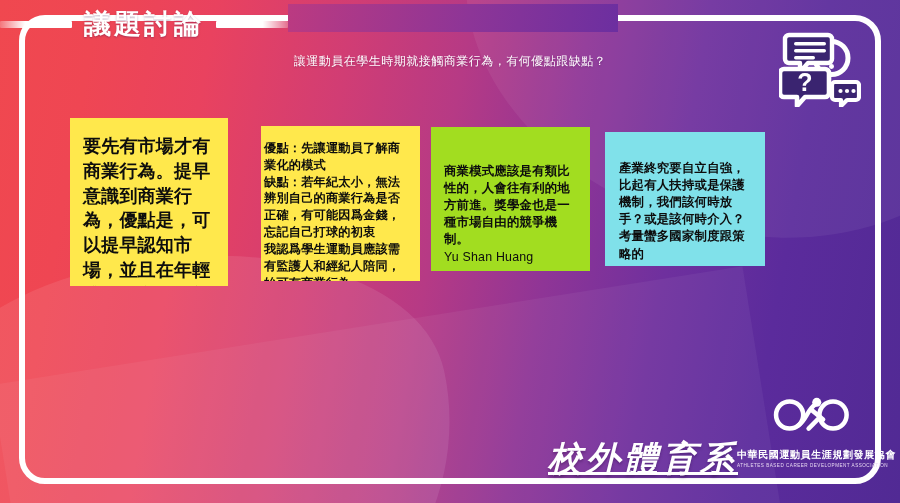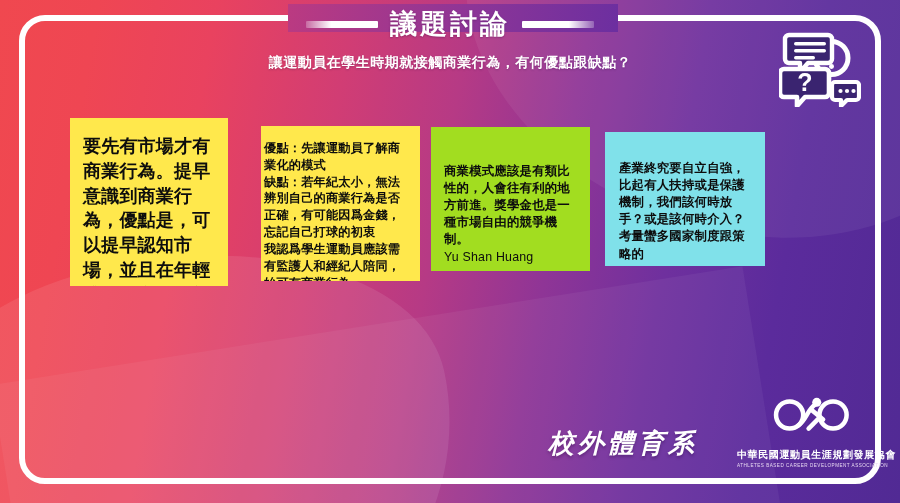--- a/index.html
+++ b/index.html
@@ -84,21 +84,20 @@
 
   
   .title-row {
     position: absolute;
     left: 0;
     top: 4px;
     width: 900px;
     height: 40px;
     display: flex;
     align-items: center;
-    justify-content: center;
     gap: 12px;
   }
   .title-rule {
     width: 72px;
     height: 7px;
     background: #ffffff;
     border-radius: 1px;
   }
   .title-rule.left {
     background: linear-gradient(90deg, rgba(255,255,255,0.25) 0%, #ffffff 35%, #ffffff 100%);
@@ -115,22 +114,22 @@
     white-space: nowrap;
     text-shadow: 0 1px 2px rgba(60,10,70,0.35);
   }
   .subtitle {
     position: absolute;
     left: 150px;
     top: 52px;
     width: 600px;
     text-align: center;
     color: #ffffff;
-    font-size: 14px;
-    font-weight: bold;
+    font-size: 12px;
+    font-weight: normal;
     line-height: 1.55;
     letter-spacing: 0.5px;
     text-shadow: 0 1px 2px rgba(60,10,70,0.3);
   }
 
   
   .note {
     position: absolute;
     box-sizing: border-box;
     color: #0d0d0d;
@@ -175,29 +174,30 @@
     left: 779px;
     top: 29px;
     width: 82px;
     height: 78px;
   }
 
   
   .footer-brand {
     position: absolute;
     left: 548px;
-    top: 430px;
-    font-size: 26px;
+    top: 441px;
+    font-size: 34px;
     font-weight: bold;
     font-style: italic;
     color: #ffffff;
     letter-spacing: 4px;
     line-height: 1;
     white-space: nowrap;
     text-shadow: 0 2px 3px rgba(40,5,60,0.35);
+    text-decoration: underline;
   }
   .logo-block {
     position: absolute;
     left: 737px;
     top: 396px;
     width: 150px;
     height: 70px;
     text-align: center;
   }
   .logo-mark { height: 38px; }

